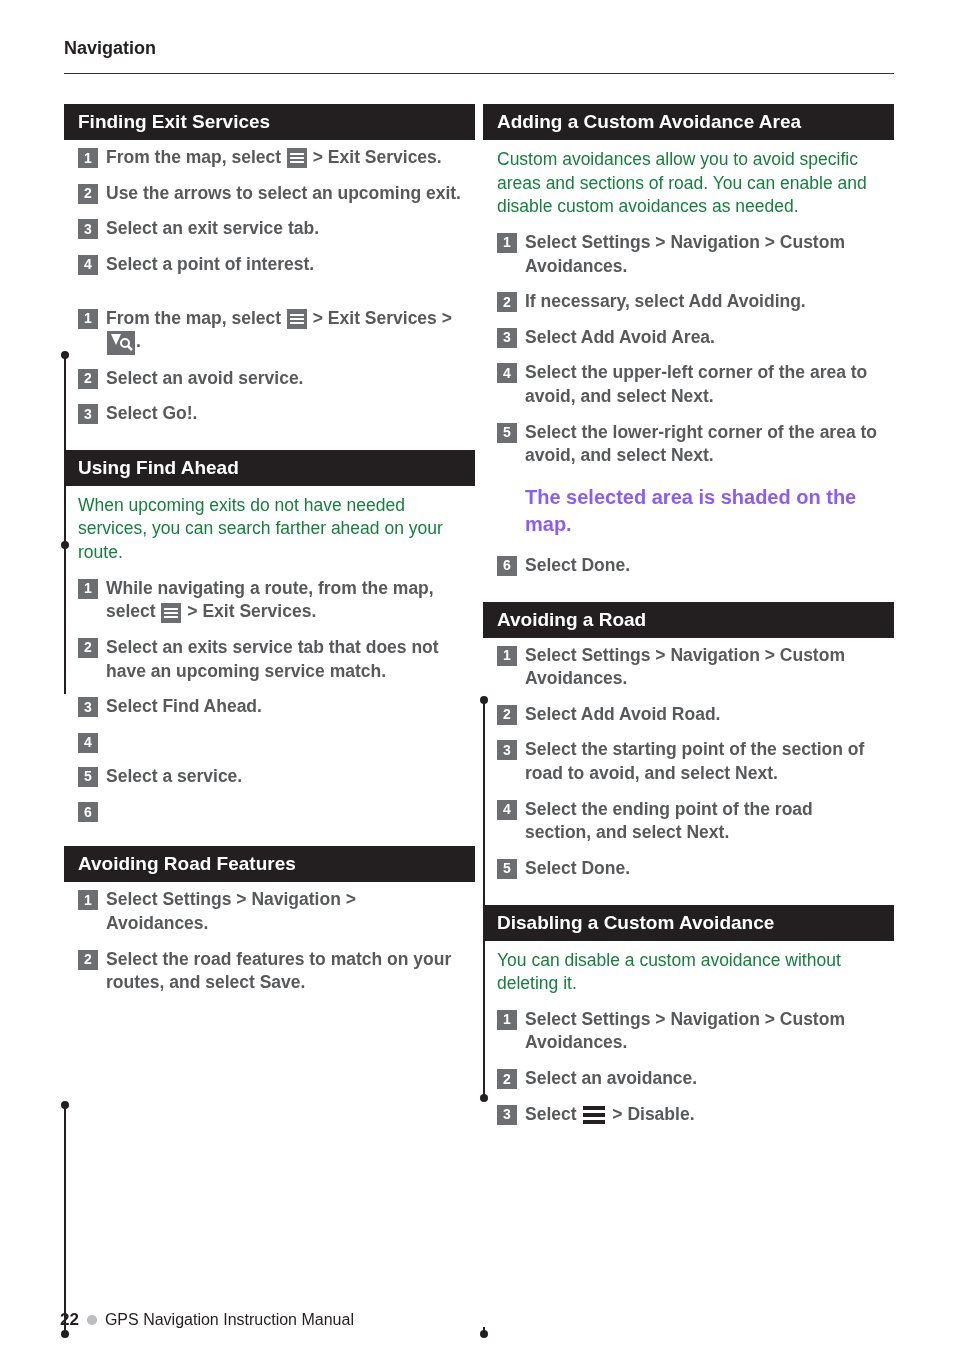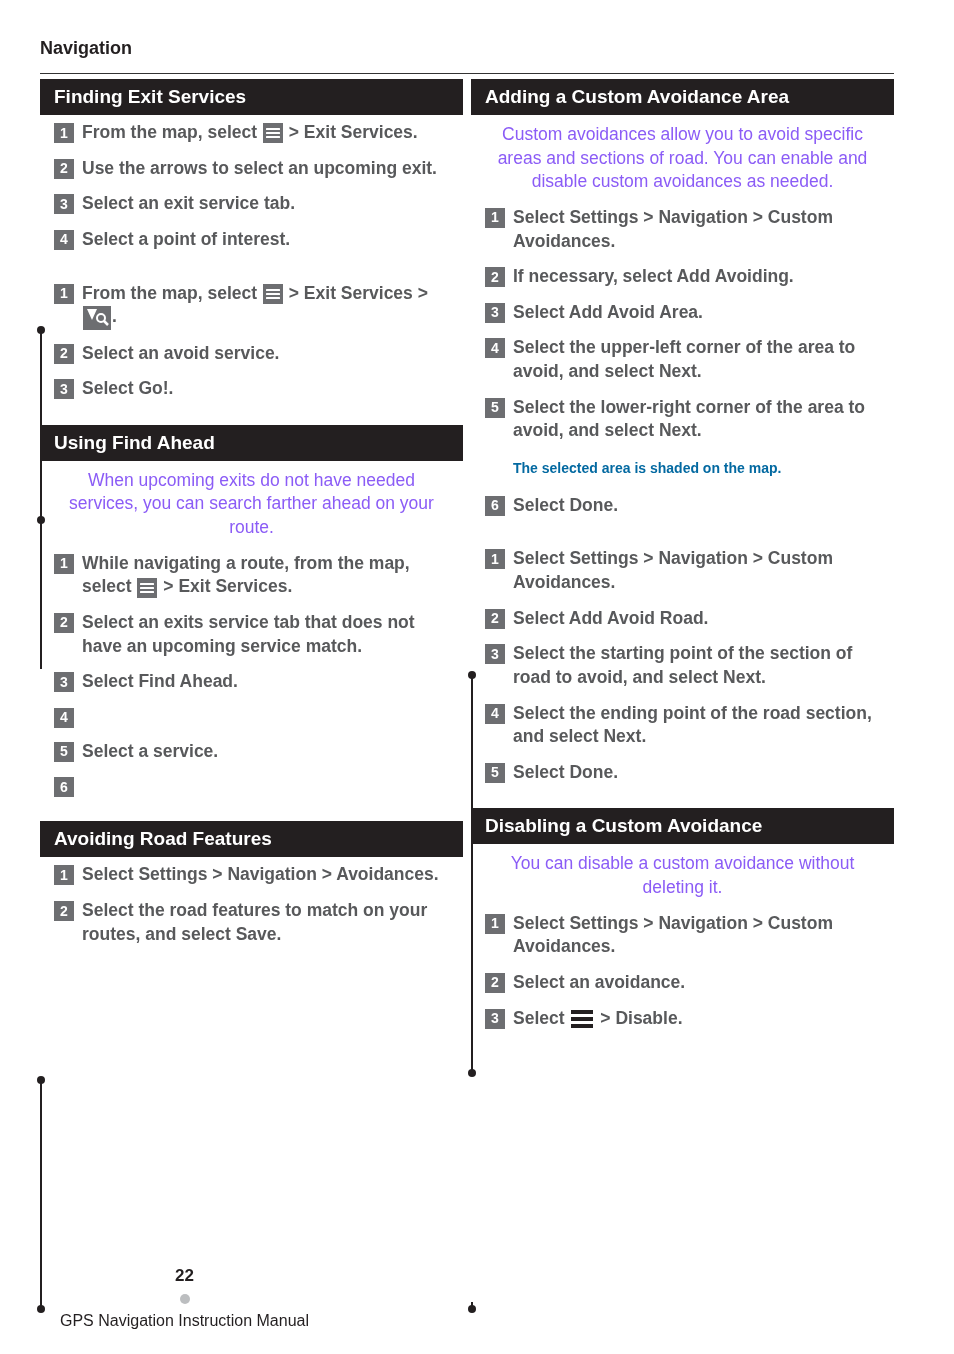--- a/index.html
+++ b/index.html
@@ -6,59 +6,58 @@
   body {
     font-family: "Myriad Pro", "Segoe UI", Arial, sans-serif;
     width: 954px;
     height: 1354px;
     background: #fff;
     color: #000;
     font-size: 18px;
     position: relative;
   }
   .page {
-    padding: 38px 60px 30px 40px;
+    padding: 38px 60px 30px 64px;
   }
   .section-title {
     font-weight: bold;
     font-size: 18px;
     margin-bottom: 14px;
     color: #231f20;
   }
   .rule {
     border: none;
     border-top: 1px solid #333;
     margin: 0 0 0px 0;
   }
   .columns {
     display: flex;
     gap: 8px;
-    margin-top: 5px;
+    margin-top: 30px;
   }
   .col {
     flex: 1;
     min-width: 0;
   }
   .block {
     margin-bottom: 10px;
     position: relative;
   }
   .card-header {
     background: #231f20;
     color: #fff;
     font-weight: bold;
     font-size: 19px;
     padding: 7px 14px 7px 14px;
   }
   .intro {
     font-size: 17.5px;
-    color: #8b5cf6;
+    color: #15803d;
     padding: 8px 14px 6px 14px;
     line-height: 1.35;
-    text-align: center;
   }
   .step {
     display: flex;
     align-items: flex-start;
     padding: 6px 14px 6px 14px;
     font-weight: bold;
     color: #58595b;
     font-size: 17.5px;
     line-height: 1.35;
   }
@@ -73,22 +72,22 @@
     display: inline-flex;
     align-items: center;
     justify-content: center;
     margin-right: 8px;
     margin-top: 2px;
   }
   .step .txt { flex: 1; }
   .result {
     padding: 4px 14px 4px 42px;
     font-weight: bold;
-    color: #0369a1;
-    font-size: 14px;
+    color: #8b5cf6;
+    font-size: 20px;
     line-height: 1.35;
   }
   .icon-menu {
     display: inline-flex;
     flex-direction: column;
     justify-content: center;
     gap: 2px;
     width: 20px;
     height: 20px;
     background: #6d6e71;
@@ -143,21 +142,20 @@
   }
   .footer {
     position: absolute;
     bottom: 24px;
     left: 60px;
     font-size: 16px;
     color: #231f20;
     display: flex;
     align-items: center;
     gap: 8px;
-    flex-direction: column;
   }
   .footer .pg { font-weight: bold; font-size:17px; }
   .footer .dot {
     width: 10px; height: 10px; border-radius: 50%;
     background: #bcbec0;
   }
   
   .conn {
     position: absolute;
     width: 1.5px;
@@ -327,20 +325,21 @@
           <span class="txt">Select the lower-right corner of the area to avoid, and select Next.</span>
         </div>
         <div class="result" style="padding-top:10px;padding-bottom:10px;">The selected area is shaded on the map.</div>
         <div class="step" style="padding-bottom:14px;">
           <span class="num">6</span>
           <span class="txt">Select Done.</span>
         </div>
       </div>
 
       <div class="block">
+        <div class="card-header">Avoiding a Road</div>
         <div class="step">
           <span class="num">1</span>
           <span class="txt">Select Settings &gt; Navigation &gt; Custom Avoidances.</span>
         </div>
         <div class="step">
           <span class="num">2</span>
           <span class="txt">Select Add Avoid Road.</span>
         </div>
         <div class="step">
           <span class="num">3</span>

